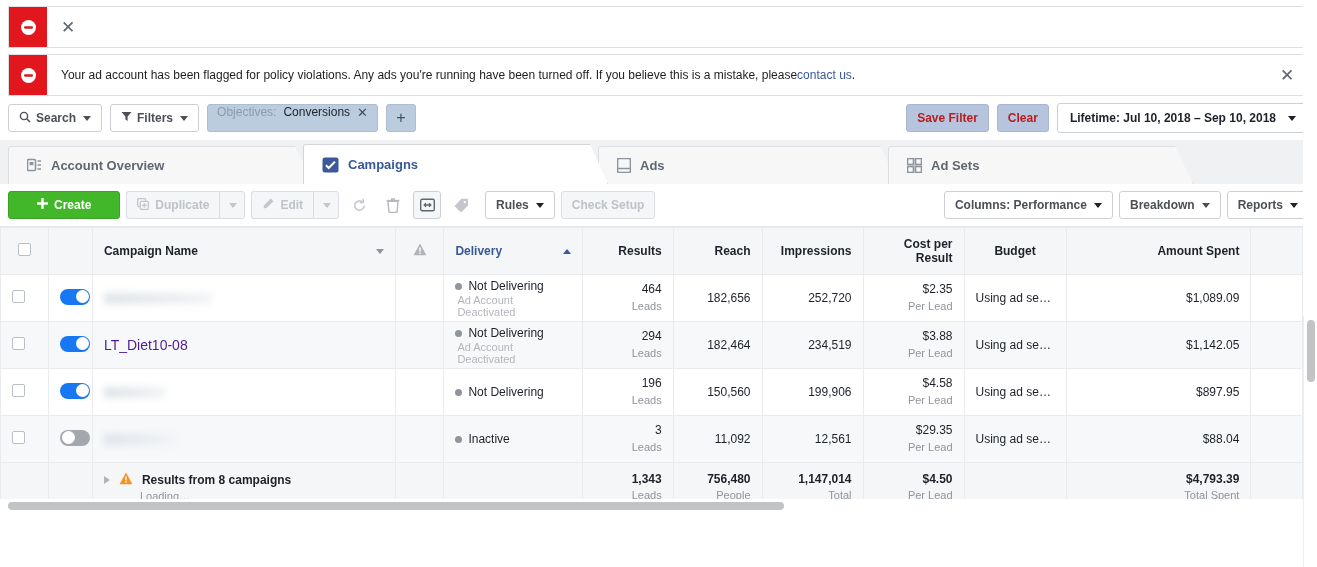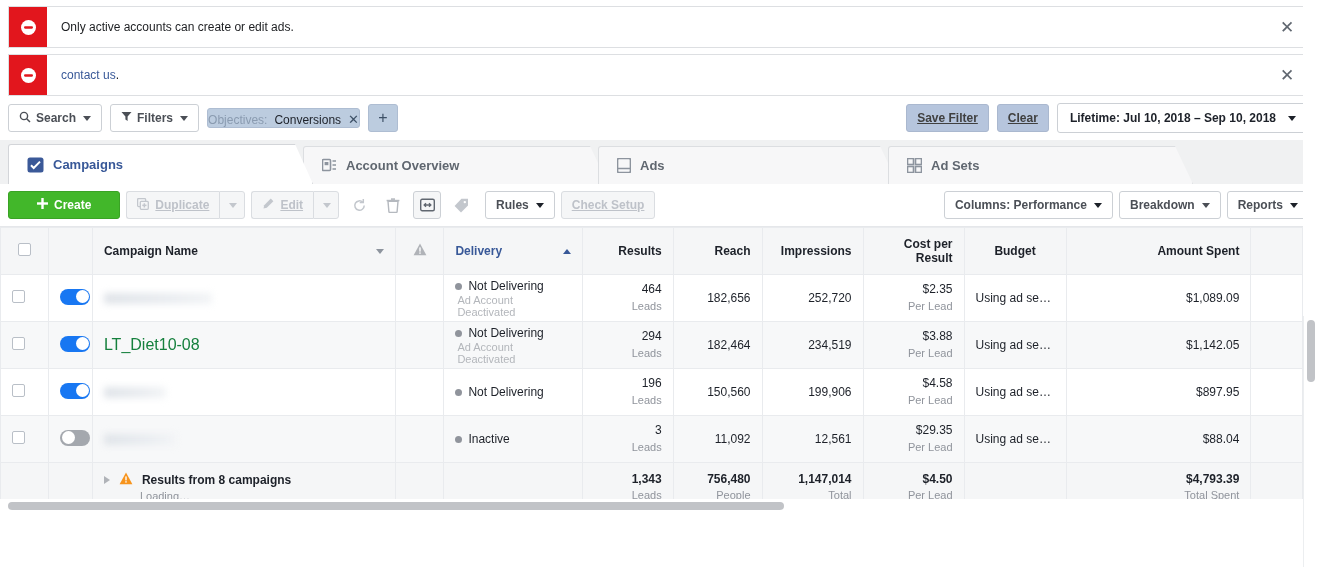--- a/index.html
+++ b/index.html
@@ -47,31 +47,31 @@
   .btn {
     display: inline-flex; align-items: center; gap: 5px;
     height: 28px; padding: 0 10px;
     border: 1px solid #ccd0d5; border-radius: 3px;
     background: #f5f6f7; color: #4b4f56;
     font-size: 12px; font-weight: bold; cursor: pointer;
     white-space: nowrap;
   }
   .btn.white { background: #fff; }
   .btn.blue {
-    background: #b6c5dd; border-color: #aab8cf; color: #404040; text-decoration: underline;
+    background: #b6c5dd; border-color: #aab8cf; color: #b91c1c;
   }
   .caret {
     width: 0; height: 0; border-left: 4px solid transparent;
     border-right: 4px solid transparent; border-top: 5px solid #4b4f56;
     display:inline-block; margin-left: 2px;
   }
   .caret.dk { border-top-color:#1d2129; }
   .chip {
-    display: inline-flex; align-items: flex-end; gap: 7px;
-    height: 20px; padding: 0 0;
+    display: inline-flex; align-items: flex-start; gap: 7px;
+    height: 28px; padding: 0 9px;
     background: #bcccdf; border: 1px solid #aebdd2; border-radius: 3px;
     font-size: 12px; cursor: pointer;
   }
   .chip .lbl { color: #8a9bb0; }
   .chip .val { color: #1d2129; }
   .chip .x { color: #3d5066; font-size: 13px; }
   .plus-btn {
     width: 30px; height: 28px; display:flex; align-items:center; justify-content:center;
     background: #bcccdf; border: 1px solid #aebdd2; border-radius:3px;
     color: #3d5066; font-size: 16px; cursor:pointer;
@@ -122,21 +122,21 @@
     display:inline-flex; align-items:center; gap:6px;
     height: 28px; padding: 0 28px; border-radius: 3px;
     background: #42b72a; color: #fff; border: 1px solid #3aa325;
     font-size: 12px; font-weight: bold; cursor: pointer;
   }
   .btn-dis {
     display:inline-flex; align-items:center; gap:6px;
     height: 28px; padding: 0 10px;
     border: 1px solid #dadde1; border-radius: 3px;
     background: #f5f6f7; color: #bec2c9;
-    font-size: 12px; font-weight: bold; cursor: default; text-decoration: underline;
+    font-size: 12px; font-weight: bold; cursor: default;
   }
   .split { display:flex; }
   .split .btn-dis:first-child { border-radius: 3px 0 0 3px; border-right:none; }
   .split .cbox {
     width: 26px; height:28px; display:flex; align-items:center; justify-content:center;
     border: 1px solid #dadde1; border-radius: 0 3px 3px 0; background:#f5f6f7;
   }
   .icbtn {
     width: 28px; height: 28px; display:flex; align-items:center; justify-content:center;
     border: 1px solid transparent; border-radius: 3px; background: transparent;
@@ -176,21 +176,21 @@
   tbody tr.total td { background: #f5f6f7; height: 49px; }
   td.num { text-align: right; }
   .cellmain { color:#1d2129; font-size:12px; line-height:1.25; }
   .cellsub { color:#90949c; font-size:11px; line-height:1.3; margin-top:2px; }
   .statdot {
     display:inline-block; width:7px; height:7px; border-radius:50%;
     background:#90949c; margin-right:6px; vertical-align:middle;
   }
   .deliv { color:#1d2129; font-size:12px; }
   .delivsub { color:#b3b6bb; font-size:11px; margin-top:1px; margin-left:2px; }
-  .cname { color:#15803d; font-size:16px; }
+  .cname { color:#4c1d95; font-size:14px; }
   .blur {
     background: linear-gradient(90deg,#dfe3e8,#e9ecf0 60%,#f2f4f6);
     filter: blur(3.5px);
     height: 11px; border-radius: 2px;
   }
   .chk {
     width: 13px; height: 13px; border: 1px solid #b9bfc7;
     border-radius: 2px; background: #fff; display:inline-block; cursor:pointer;
   }
   .toggle {
@@ -236,32 +236,32 @@
 
 <div class="page">
 
   <div class="alert">
     <div class="alert-icon">
       <svg width="17" height="17" viewBox="0 0 17 17">
           <circle cx="8.5" cy="8.5" r="7.5" fill="#fff"></circle>
           <rect x="4" y="7.3" width="9" height="2.4" rx="1.1" fill="#e2161d"></rect>
         </svg>
     </div>
-    <div class="alert-body">Only active accounts can create or edit ads.</div>
     <div class="alert-close">✕</div>
   </div>
 
   <div class="alert">
     <div class="alert-icon">
       <svg width="17" height="17" viewBox="0 0 17 17">
           <circle cx="8.5" cy="8.5" r="7.5" fill="#fff"></circle>
           <rect x="4" y="7.3" width="9" height="2.4" rx="1.1" fill="#e2161d"></rect>
         </svg>
     </div>
     <div class="alert-body">
+      <span>Your ad account has been flagged for policy violations. Any ads you're running have been turned off. If you believe this is a mistake, please </span>
         <a href="#">contact us</a>
         <span>.</span>
     </div>
     <div class="alert-close">✕</div>
   </div>
 
   <div class="filterbar">
     <div class="btn white">
       <span>
         <svg width="12" height="12" viewBox="0 0 12 12">
@@ -295,41 +295,41 @@
 
     <div class="btn blue">Save Filter</div>
     <div class="btn blue">Clear</div>
     <div class="daterange">
       <span>Lifetime: Jul 10, 2018 – Sep 10, 2018</span>
       <i class="caret dk"></i>
     </div>
   </div>
 
   <div class="tabs">
-    <div class="tab active">
-      <span class="ticon">
-        <svg width="17" height="16" viewBox="0 0 17 16">
-            <rect x="0.5" y="0.5" width="16" height="15" rx="2.5" fill="#3b5998"></rect>
-            <path d="M4 8.2l2.7 2.8L13 4.6" fill="none" stroke="#fff" stroke-width="2"></path>
-          </svg>
-      </span>
-      <span>Campaigns</span>
-    </div>
-
     <div class="tab">
       <span class="ticon">
         <svg width="15" height="15" viewBox="0 0 15 15">
             <rect x="0.5" y="1.5" width="8" height="11" rx="1" fill="none" stroke="#8d949e" stroke-width="1.6"></rect>
             <rect x="2.6" y="4" width="3.8" height="3.2" fill="#8d949e"></rect>
             <line x1="10.5" y1="3" x2="14" y2="3" stroke="#8d949e" stroke-width="1.6"></line>
             <line x1="10.5" y1="7" x2="14" y2="7" stroke="#8d949e" stroke-width="1.6"></line>
             <line x1="10.5" y1="11" x2="14" y2="11" stroke="#8d949e" stroke-width="1.6"></line>
           </svg>
       </span>
       <span>Account Overview</span>
+    </div>
+
+    <div class="tab active">
+      <span class="ticon">
+        <svg width="17" height="16" viewBox="0 0 17 16">
+            <rect x="0.5" y="0.5" width="16" height="15" rx="2.5" fill="#3b5998"></rect>
+            <path d="M4 8.2l2.7 2.8L13 4.6" fill="none" stroke="#fff" stroke-width="2"></path>
+          </svg>
+      </span>
+      <span>Campaigns</span>
     </div>
 
     <div class="tab tab-ads">
       <span class="ticon">
         <svg width="14" height="15" viewBox="0 0 14 15">
             <rect x="0.5" y="0.5" width="13" height="14" rx="1.5" fill="none" stroke="#8d949e" stroke-width="1.7"></rect>
             <line x1="0.5" y1="10.5" x2="13.5" y2="10.5" stroke="#8d949e" stroke-width="1.7"></line>
           </svg>
       </span>
       <span>Ads</span>

